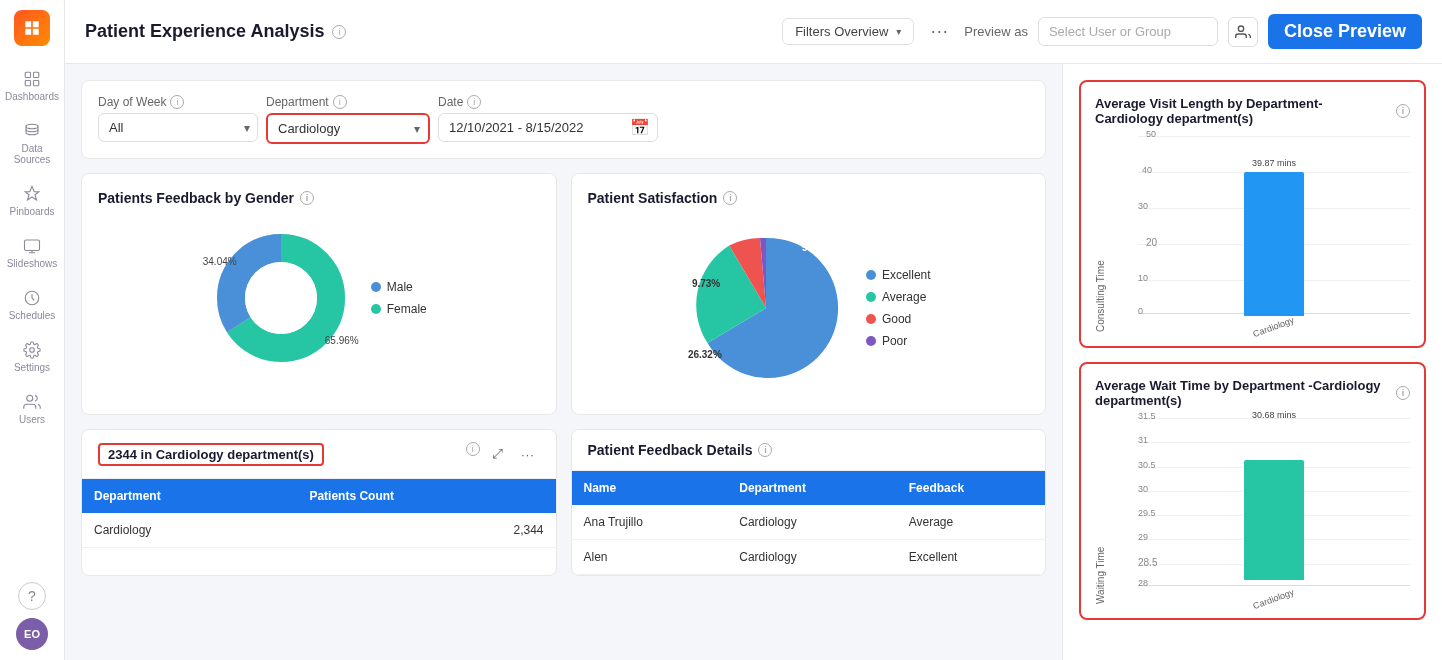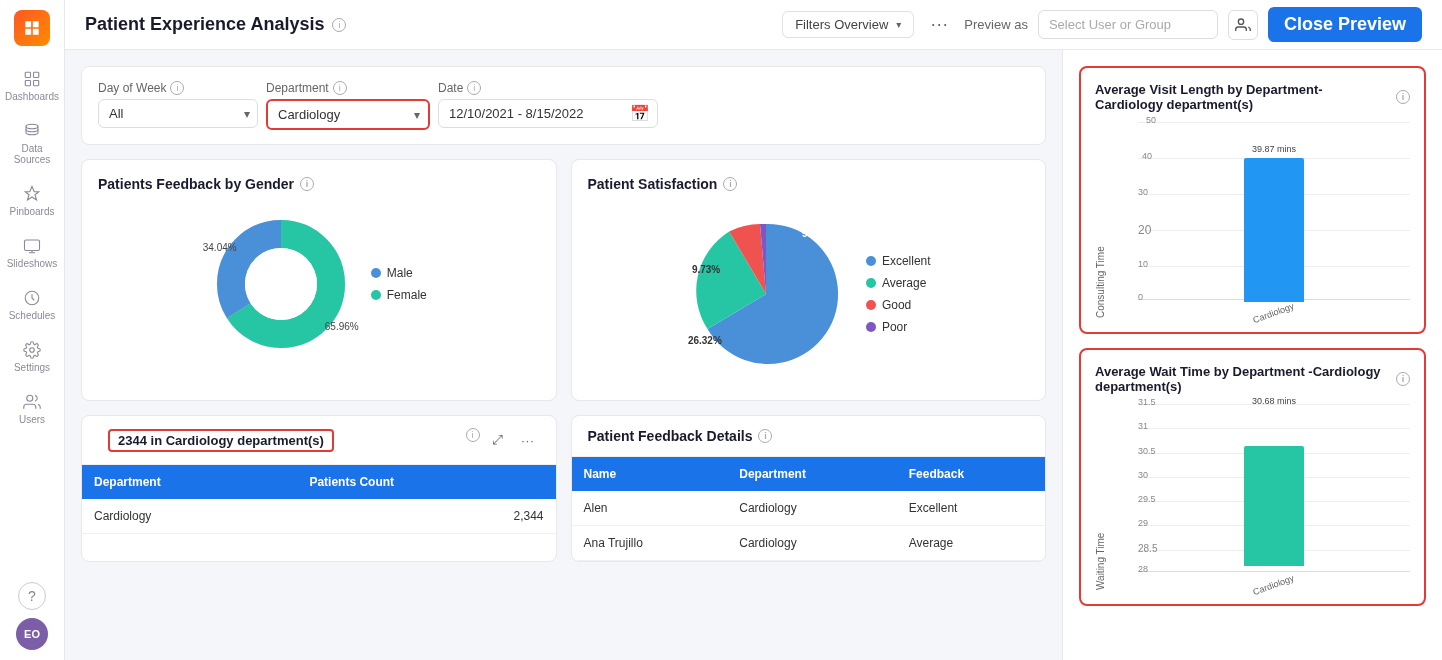--- a/index.html
+++ b/index.html
@@ -35,21 +35,21 @@
     .avatar { width: 32px; height: 32px; border-radius: 50%; background: #7b5ea7; color: white; font-size: 11px; display: flex; align-items: center; justify-content: center; font-weight: 600; cursor: pointer; }
 
     
     .main { flex: 1; display: flex; flex-direction: column; overflow: hidden; }
     
     
     .header {
       background: #fff;
       border-bottom: 1px solid #e8e8e8;
       padding: 8px 20px;
-      height: 50px;
+      height: 64px;
       display: flex; align-items: center; justify-content: space-between;
       flex-shrink: 0;
     }
     .header-left { display: flex; align-items: center; gap: 8px; }
     .header-title { font-size: 18px; font-weight: 600; color: #1a1a2e; }
     .header-right { display: flex; align-items: center; gap: 10px; }
     .filters-btn {
       display: flex; align-items: center; gap: 4px;
       border: 1px solid #e0e0e0; border-radius: 6px;
       padding: 5px 12px; font-size: 13px; color: #444; cursor: pointer; background: #fff;
@@ -95,21 +95,21 @@
     
     .donut-container { display: flex; align-items: center; justify-content: center; gap: 20px; padding: 10px 0; }
     .donut-legend { display: flex; flex-direction: column; gap: 8px; }
     .legend-item { display: flex; align-items: center; gap: 6px; font-size: 12px; color: #333; }
     .legend-dot { width: 10px; height: 10px; border-radius: 50%; }
 
     
     .tables-row { display: flex; gap: 14px; }
     .table-card { background: #fff; border-radius: 8px; border: 1px solid #e8e8e8; flex: 1; overflow: hidden; }
     .table-header-bar { padding: 12px 16px; display: flex; align-items: center; justify-content: space-between; border-bottom: 1px solid #f0f0f0; }
-    .table-card-title { font-size: 13px; font-weight: 700; color: #1a1a2e; border: 2px solid #e53935; border-radius: 4px; padding: 2px 8px; display: inline-block; margin-left: 10px; }
+    .table-card-title { font-size: 13px; font-weight: 700; color: #1a1a2e; border: 2px solid #e53935; border-radius: 4px; padding: 2px 8px; display: inline-block; }
     .table-card-title-plain { font-size: 14px; font-weight: 700; color: #1a1a2e; display: flex; align-items: center; gap: 6px; }
     .table-actions { display: flex; gap: 6px; }
     .table-action-btn { width: 24px; height: 24px; display: flex; align-items: center; justify-content: center; cursor: pointer; color: #666; border: none; background: none; }
     .data-table { width: 100%; border-collapse: collapse; }
     .data-table thead tr { background: #1a73e8; }
     .data-table thead th { color: white; font-size: 12px; font-weight: 600; padding: 10px 12px; text-align: left; }
     .data-table tbody tr { border-bottom: 1px solid #f0f0f0; }
     .data-table tbody td { font-size: 12px; color: #333; padding: 10px 12px; }
     .feedback-excellent { color: #26a69a; font-weight: 500; }
     .feedback-avg { color: #555; }
@@ -393,29 +393,29 @@
           <table class="data-table">
             <thead>
               <tr>
                 <th>Name</th>
                 <th>Department</th>
                 <th>Feedback</th>
               </tr>
             </thead>
             <tbody>
               <tr class="table-row">
+                <td>Ana Trujillo</td>
+                <td>Cardiology</td>
+                <td class="feedback-avg">Average</td>
+              </tr>
+              <tr class="table-row">
                 <td>Alen</td>
                 <td>Cardiology</td>
                 <td class="feedback-excellent">Excellent</td>
               </tr>
-              <tr class="table-row">
-                <td>Ana Trujillo</td>
-                <td>Cardiology</td>
-                <td class="feedback-avg">Average</td>
-              </tr>
             </tbody>
           </table>
         </div>
       </div>
     </div>
 
     <div class="right-panel">
 
       <div class="right-card">
         <div class="right-card-title">
@@ -431,21 +431,21 @@
                 <div style="position:absolute; top:0%; left:0; right:0; border-top:1px solid #eee; display:flex; justify-content:flex-start;">
                     <span style="font-size:9px;color:#888;margin-top:-8px;margin-left:8px;">50</span>
                   </div>
                 <div style="position:absolute; top:20%; left:0; right:0; border-top:1px solid #eee; display:flex; justify-content:flex-start;">
                     <span style="font-size:9px;color:#888;margin-top:-8px;margin-left:4px;text-align:right;">40</span>
                   </div>
                 <div style="position:absolute; top:40%; left:0; right:0; border-top:1px solid #eee; display:flex; justify-content:flex-start;">
                     <span style="font-size:9px;color:#888;margin-top:-8px;margin-left:0;">30</span>
                   </div>
                 <div style="position:absolute; top:60%; left:0; right:0; border-top:1px solid #eee; display:flex; justify-content:flex-start;">
-                    <span style="font-size:12px;color:#888;margin-top:-8px;margin-left:0;">20</span>
+                    <span style="font-size:10px;color:#888;margin-top:-8px;margin-left:8px;">20</span>
                   </div>
                 <div style="position:absolute; top:80%; left:0; right:0; border-top:1px solid #eee; display:flex; justify-content:flex-start;">
                     <span style="font-size:9px;color:#888;margin-top:-8px;margin-left:0;">10</span>
                   </div>
                 <div style="position:absolute; bottom:0; left:0; right:0; border-top:1px solid #ddd; display:flex; justify-content:flex-start;">
                     <span style="font-size:9px;color:#888;margin-top:-8px;margin-left:0;">0</span>
                   </div>
 
                 <div style="position:absolute; bottom:0; left:50%; transform:translateX(-50%); width:60px; display:flex; flex-direction:column; align-items:center;">
                   <span style="font-size:9px; color:#444; margin-bottom:4px;">39.87 mins</span>

